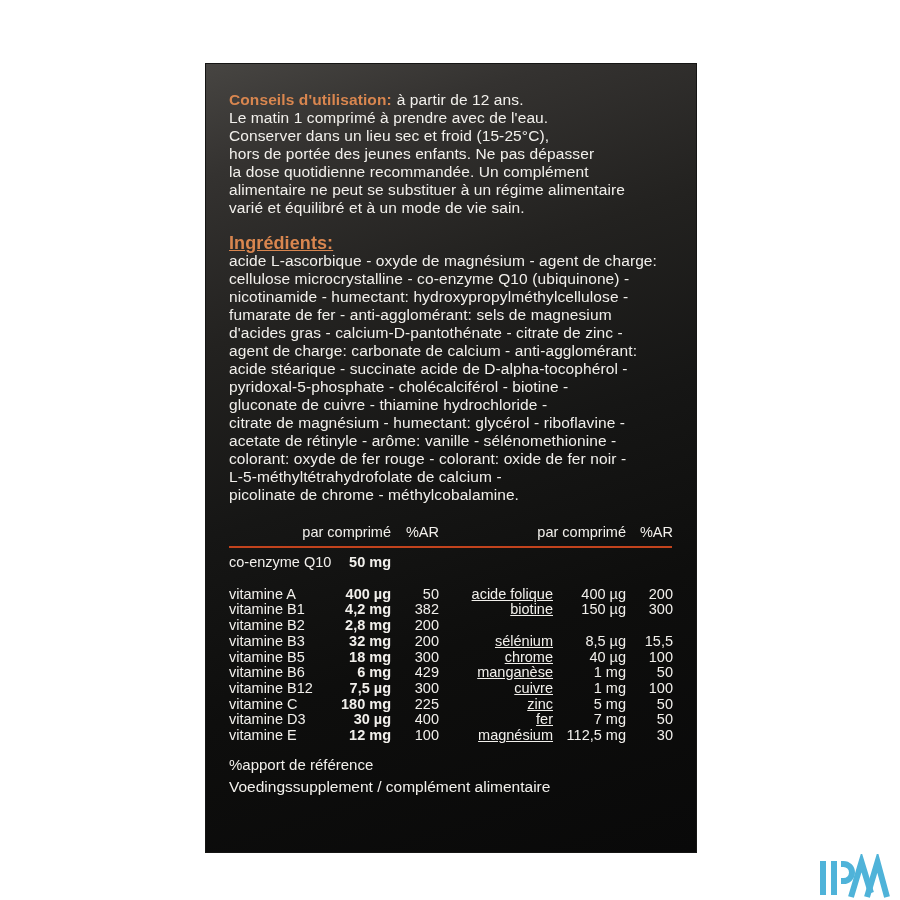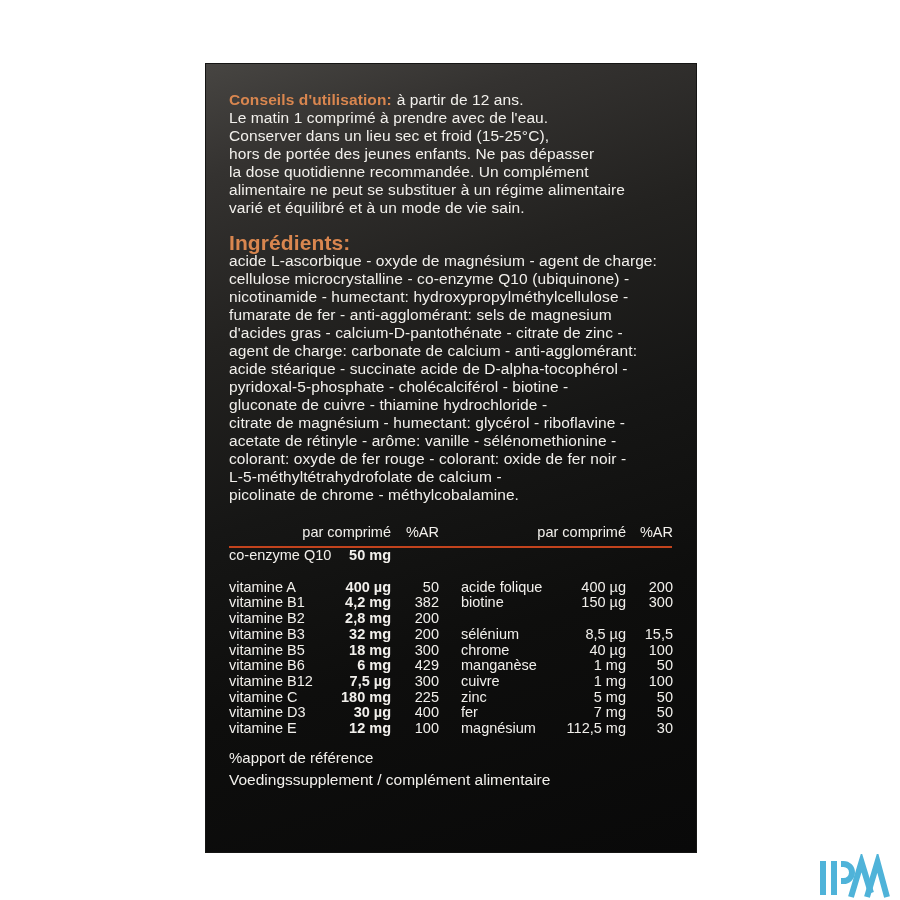--- a/index.html
+++ b/index.html
@@ -17,37 +17,37 @@
     border:1px solid #151514;
     color:#f2f0ec;
   }
   .accent { color:#d9864f; font-weight:700; }
   .para {
     font-size:15.5px; line-height:18px; white-space:pre-line;
     letter-spacing:0.1px;
   }
   .usage-heading { margin-right:5px; font-size:15.5px; }
   .ingredients { margin-top:17px; }
-  .ingredients-heading { display:block; font-size:21px; line-height:18px; }
+  .ingredients-heading { display:block; font-size:18px; line-height:18px;text-decoration:underline; }
 
   .table { margin-top:19px; font-size:14.5px; }
   .t-grid { display:grid; grid-template-columns:104px 58px 48px 22px 92px 73px 47px; }
   .hdr { line-height:18px; }
   .h-left  { grid-column:1/3; text-align:right; }
   .h-lar   { grid-column:3;   text-align:right; }
   .h-right { grid-column:5/7; text-align:right; }
   .h-rar   { grid-column:7;   text-align:right; }
   .divider { height:2px; background:#c2431d; margin-top:5px; border:0; }
-  .coenzyme { line-height:15.7px; }
+  .coenzyme { margin-top:7px; line-height:15.7px; }
   .rows { margin-top:16px; }
   .row { line-height:15.7px; }
   .c1 { grid-column:1; text-align:left; }
   .c2 { grid-column:2; text-align:right;font-weight:bold; }
   .c3 { grid-column:3; text-align:right; }
-  .c5 { grid-column:5; text-align:left; }
+  .c5 { grid-column:5; text-align:right;text-decoration:underline; }
   .c6 { grid-column:6; text-align:right; }
   .c7 { grid-column:7; text-align:right; }
 
   .footnote { margin-top:13px; text-align:left; font-size:15px; line-height:16px; }
   .footer { margin-top:6px; font-size:15.5px; line-height:16.5px; }
 
   .watermark { position:absolute; left:817px; top:854px; width:74px; height:46px; }
 </style>
 </head>
 <body>

